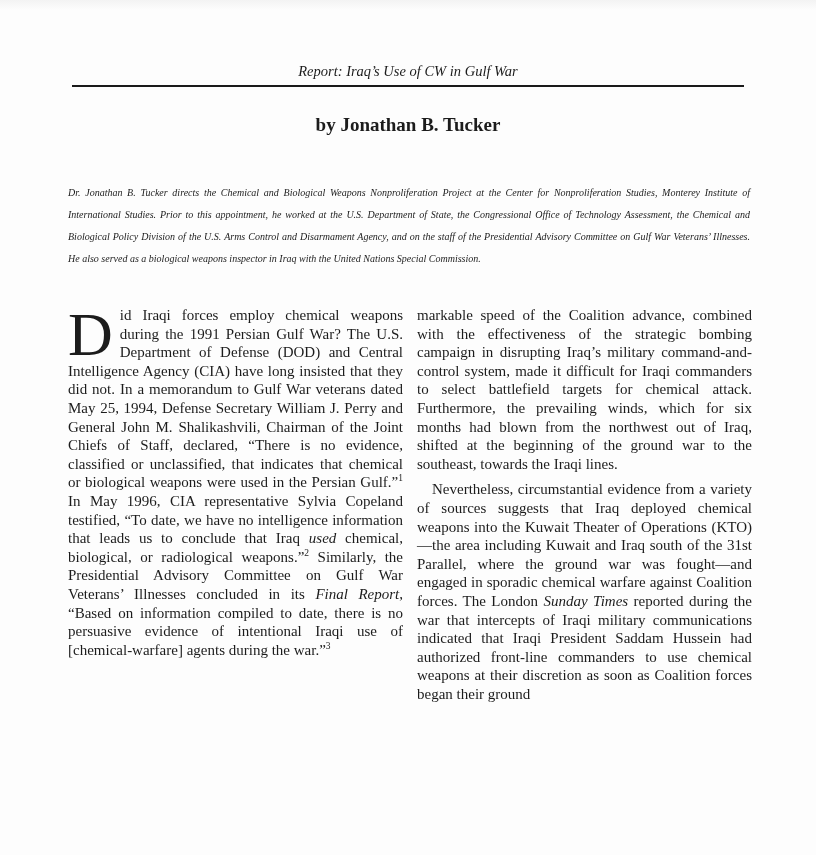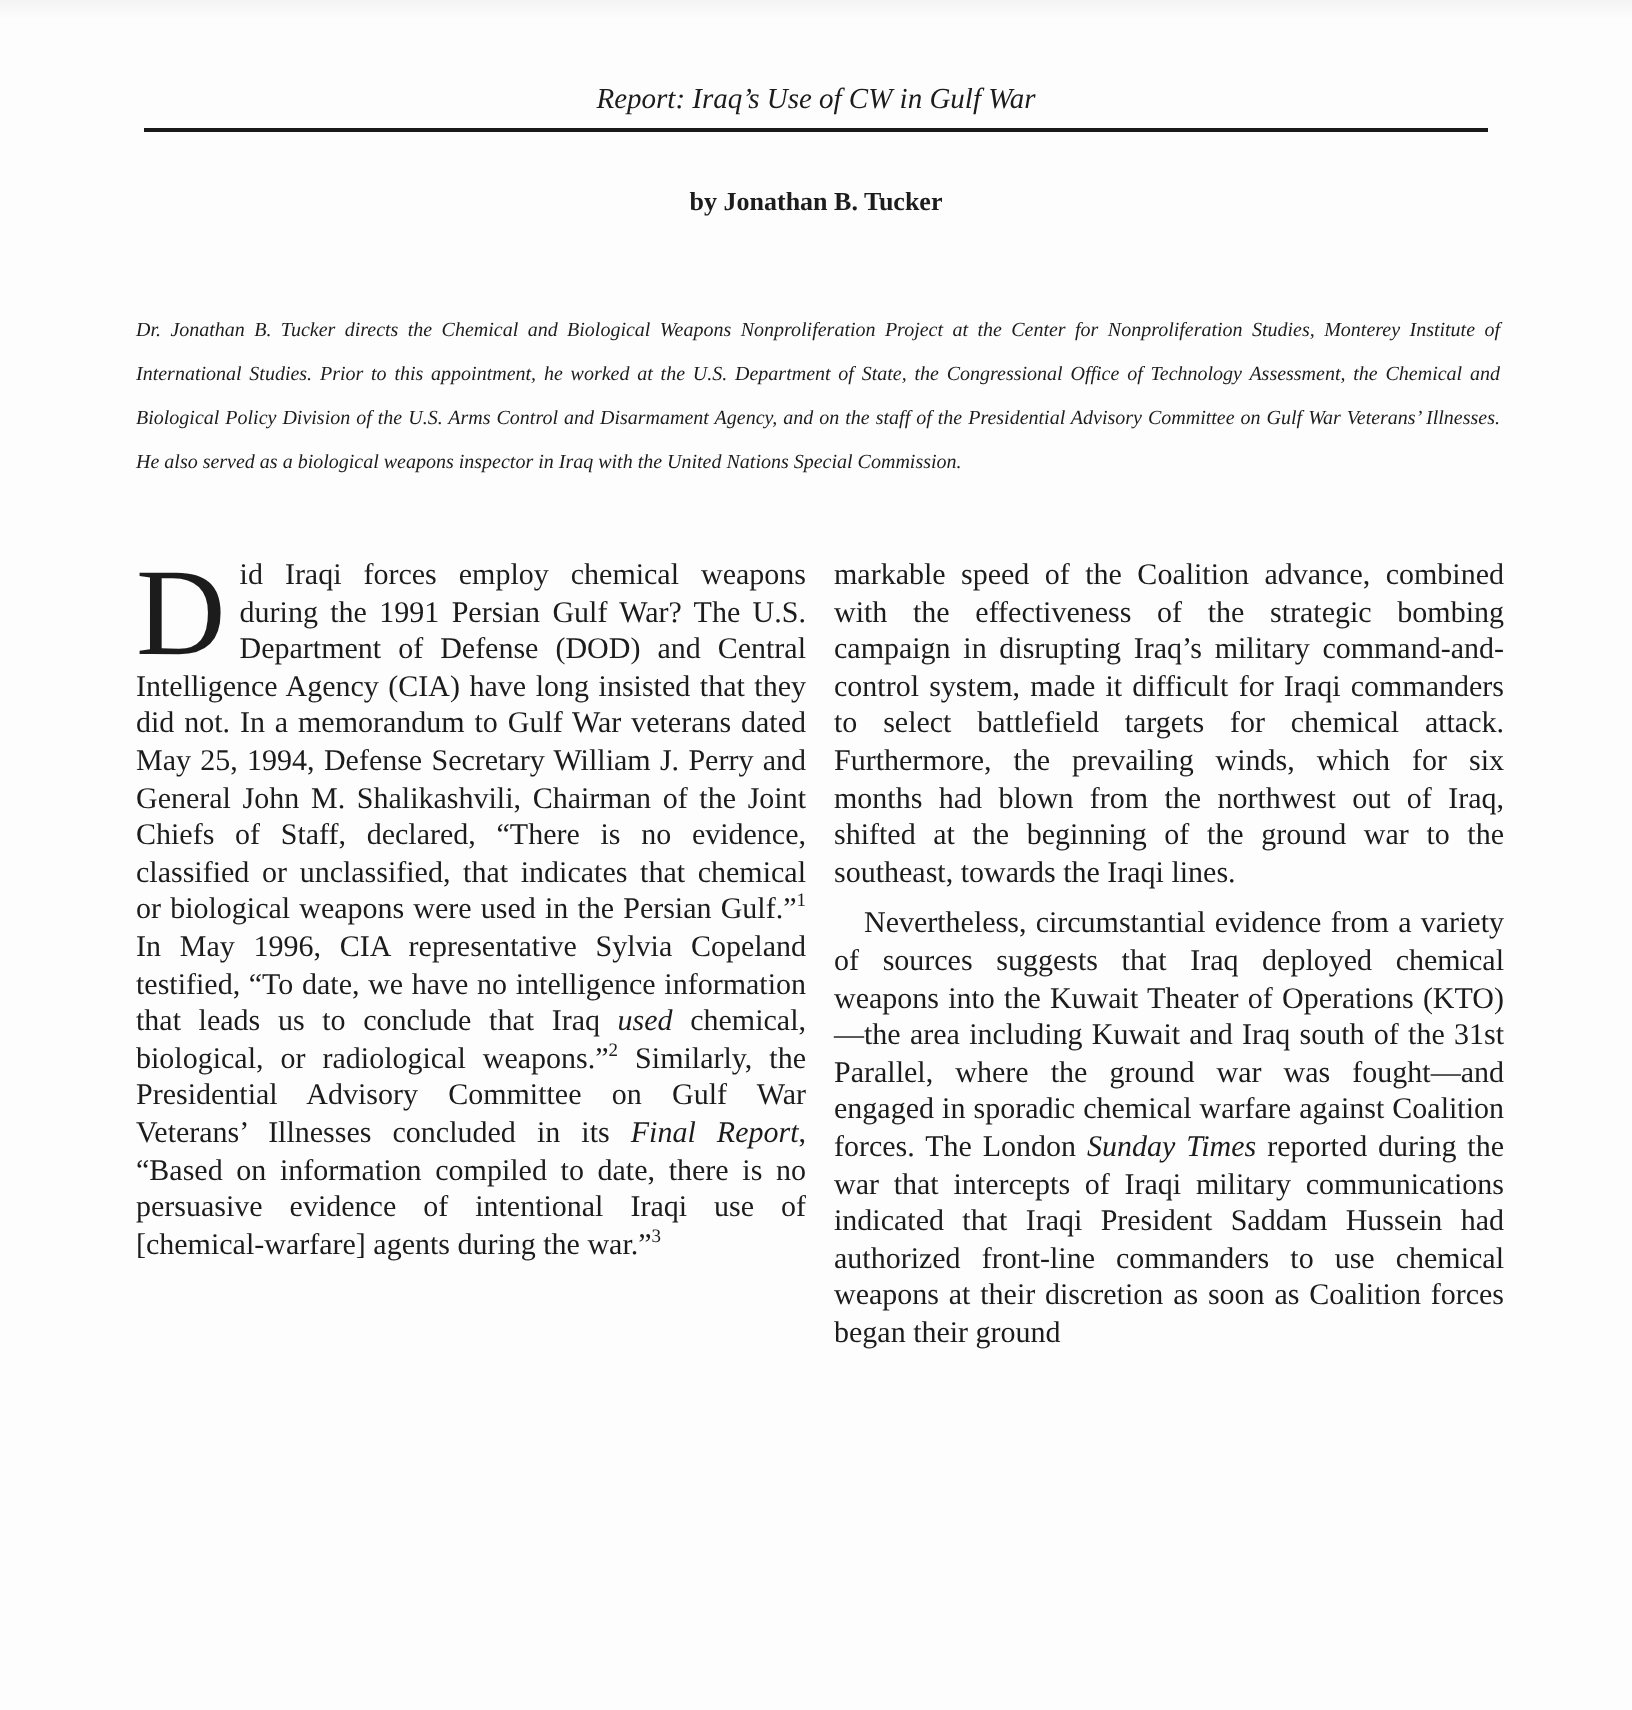--- a/index.html
+++ b/index.html
@@ -11,21 +11,21 @@
     position: relative;
     width: 816px;
     height: 855px;
     margin: 0;
     background: linear-gradient(#f3f3f3 0, #fdfdfd 10px, #fdfdfd 100%);
     overflow: hidden;
     color: #1c1c1c;
     font-family: "Liberation Serif", "DejaVu Serif", serif;
   }
   .running-header {
-    padding-top: 40px;
+    padding-top: 61px;
     text-align: center;
     font-style: italic;
     font-size: 14.5px;
     line-height: 20px;
   }
   .header-rule {
     width: 672px;
     margin: 4px auto 0 auto;
     border: none;
     border-top: 2px solid #1a1a1a;
@@ -36,21 +36,21 @@
     text-align: center;
     font-weight: normal;
     font-size: 31px;
     line-height: 42px;
   }
   .title .title-line { display: block; }
   .byline {
     margin-top: 27px;
     text-align: center;
     font-weight: bold;
-    font-size: 13px;
+    font-size: 19px;
   }
   .bio {
     margin: 46px 66px 0 68px;
     font-style: italic;
     font-size: 10px;
     line-height: 22px;
     text-align: justify;
   }
   .columns {
     display: flex;

